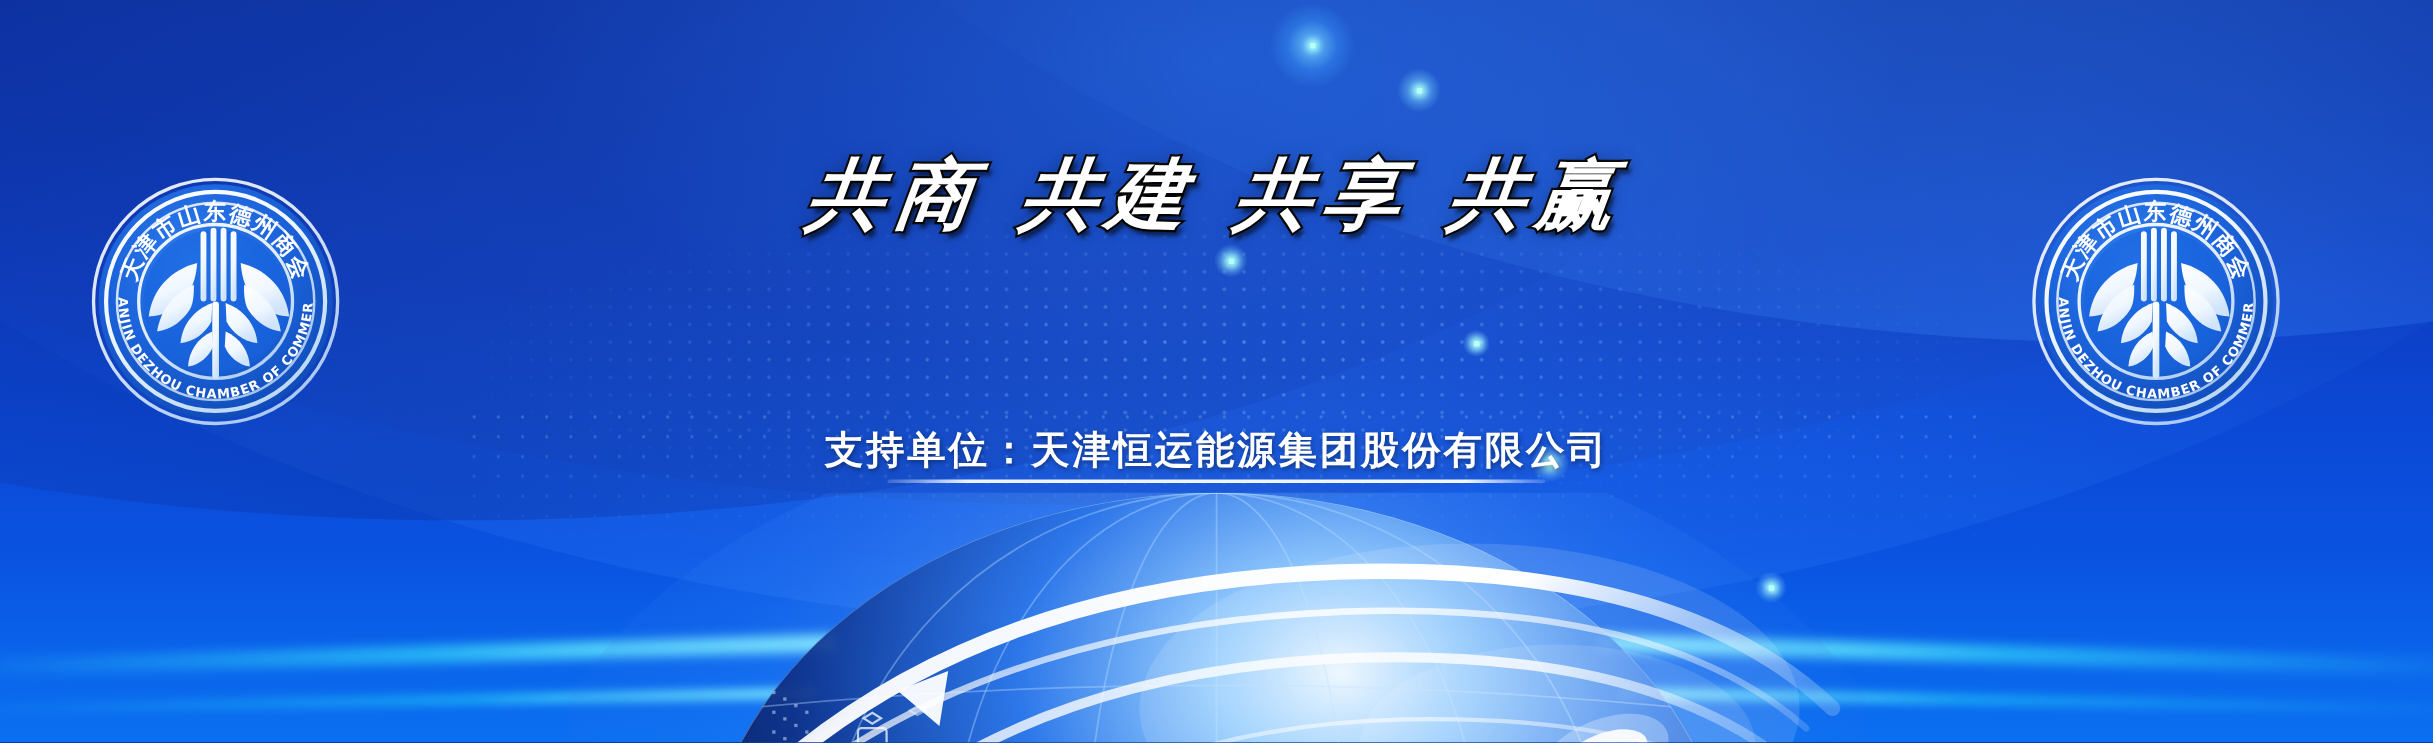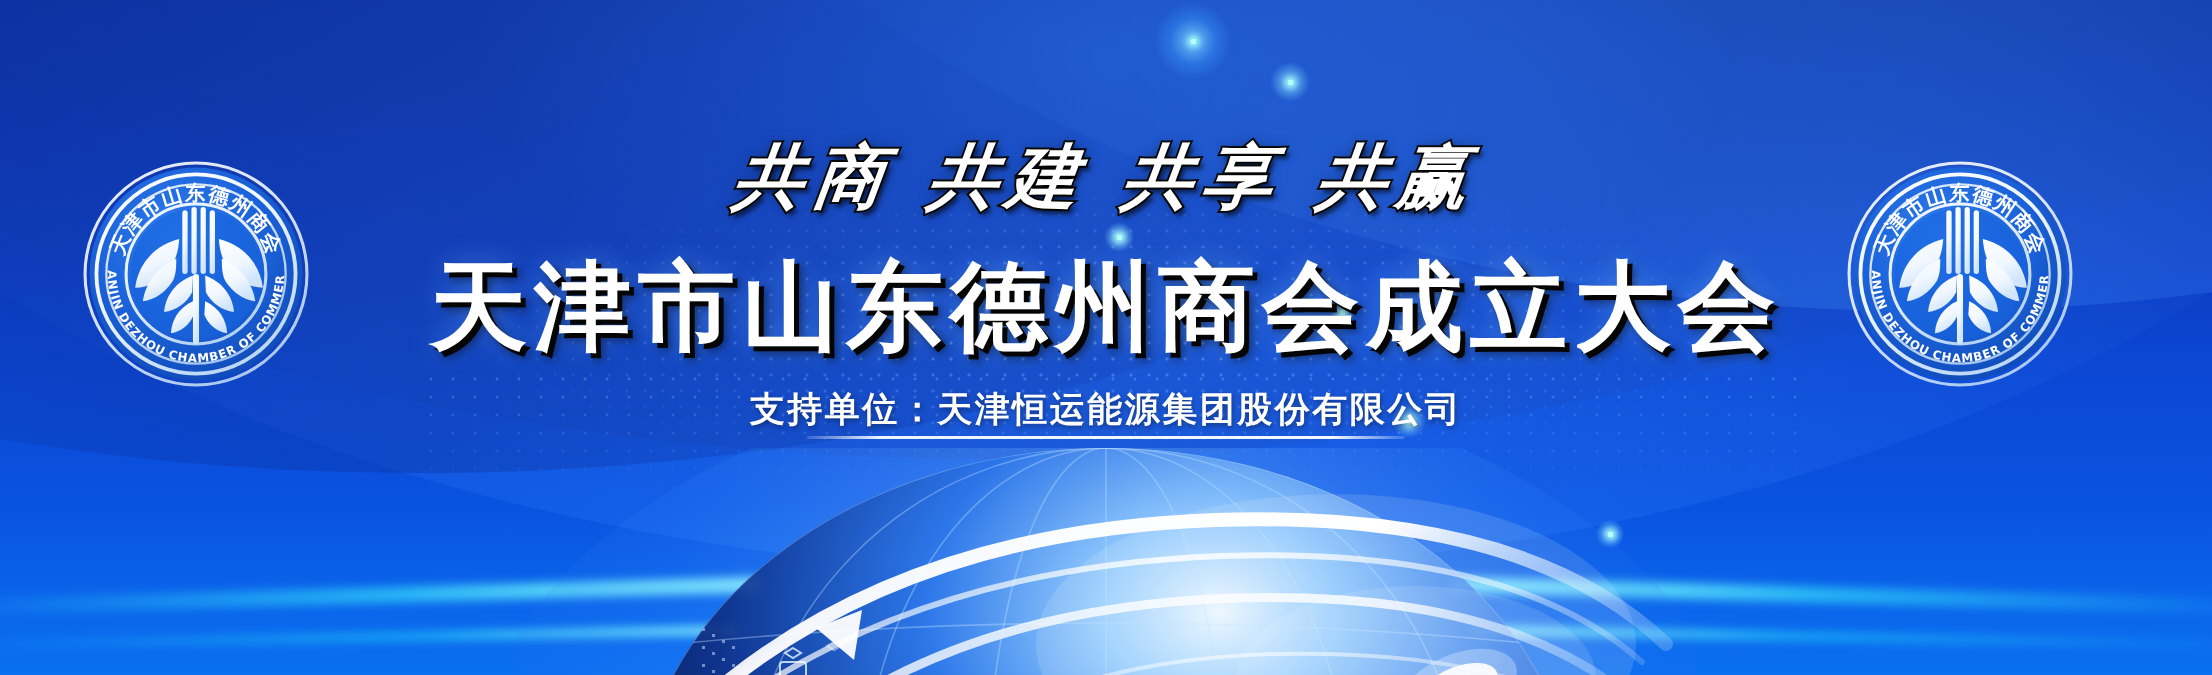--- a/index.html
+++ b/index.html
@@ -310,21 +310,20 @@
         <path d="M1096 306 l-14 46 42 -12 z" fill-opacity=".8"></path>
       </g>
 
       <ellipse cx="820" cy="196" rx="300" ry="150" fill="#ffffff" fill-opacity=".13"></ellipse>
       <ellipse cx="900" cy="230" rx="180" ry="92" fill="#ffffff" fill-opacity=".12"></ellipse>
     </svg>
   </div>
 
   <div id="text-block">
     <div class="tagline">共商  共建  共享  共赢</div>
-    <div class="main-title">天津市山东德州商会成立大会</div>
     <div class="subtitle-wrap">
       <span class="subtitle">支持单位：天津恒运能源集团股份有限公司</span>
     </div>
     <div class="subtitle-rule"></div>
   </div>
 
   <div class="emblem" id="emblem-left">
     <svg viewBox="0 0 300 300">
       <defs>
         <radialGradient id="eBg" cx="42%" cy="34%" r="72%">

